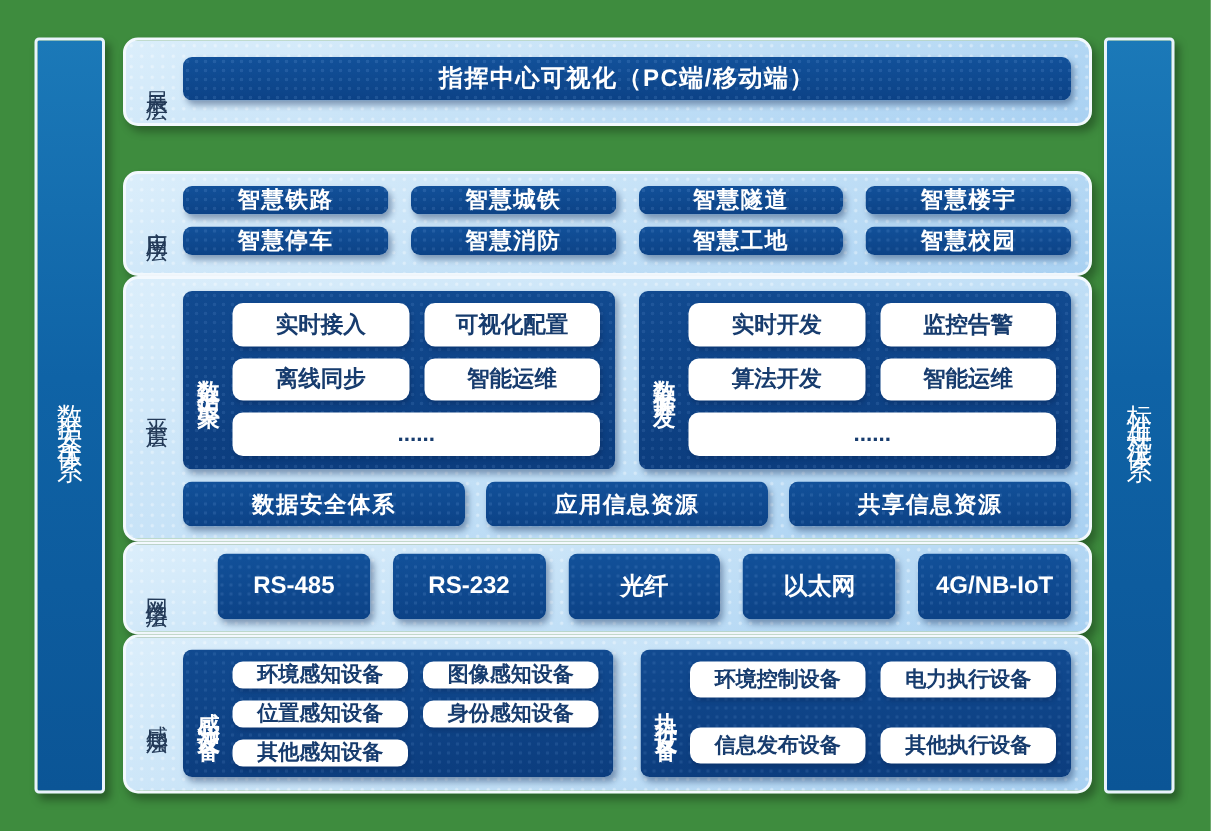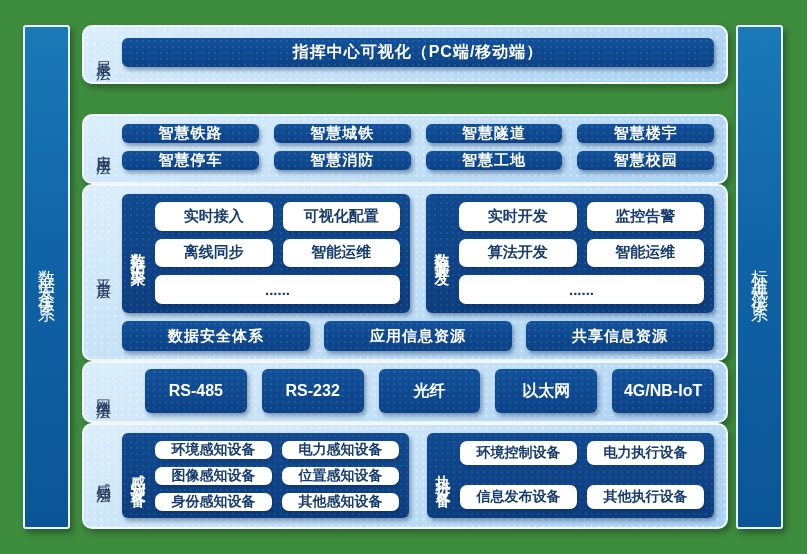--- a/index.html
+++ b/index.html
@@ -198,21 +198,20 @@
     <section class="panel p-perc">
       <div class="llabel">
         <span class="vtext">感知层</span>
       </div>
       <div class="content perc-groups">
 
         <div class="group">
           <span class="vtext">感知设备</span>
           <div class="ggrid rows3">
             <div class="white">环境感知设备</div>
-            <div class="white">电力感知设备</div>
             <div class="white">图像感知设备</div>
             <div class="white">位置感知设备</div>
             <div class="white">身份感知设备</div>
             <div class="white">其他感知设备</div>
           </div>
         </div>
 
         <div class="group">
           <span class="vtext">执行设备</span>
           <div class="ggrid rows2">

